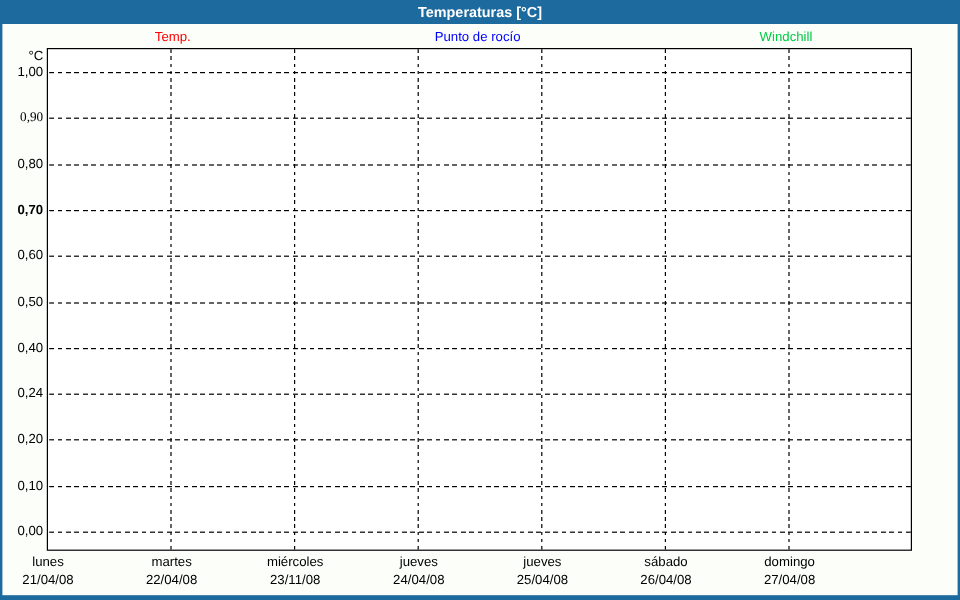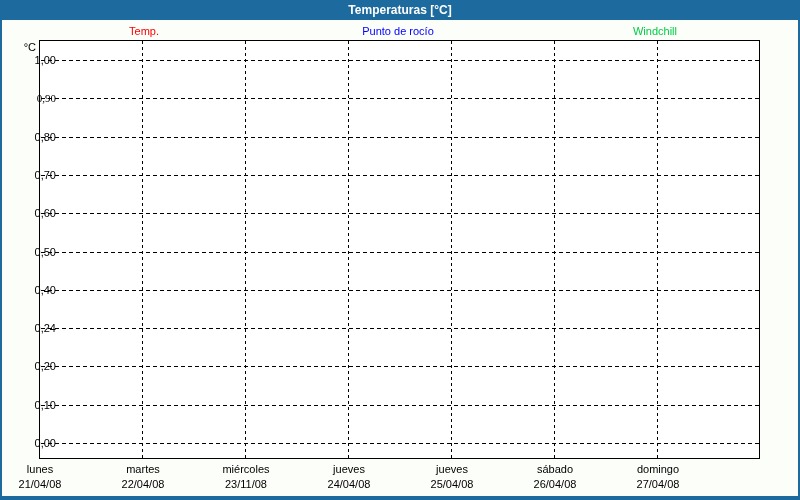--- a/index.html
+++ b/index.html
@@ -55,21 +55,20 @@
     width: 1px;
     background-image: repeating-linear-gradient(to bottom, #000 0, #000 3px, transparent 3px, transparent 6px);
   }
   .ytick {
     position: absolute;
     left: 0; width: 36px;
     height: 14px; line-height: 14px;
     text-align: right;
     font-size: 11px;
     color: #000000;
-    padding-left: 20px;
   }
   .unit-label {
     position: absolute;
     left: 0; top: 40px;
     width: 36px; height: 14px; line-height: 14px;
     text-align: right;
     font-size: 11px;
     color: #000000;
   }
   .xlab {
@@ -116,21 +115,21 @@
       </div>
     <span class="unit-label">°C</span>
     <div id="yticks">
         <div class="ytick" style="top: 436px;">0,00</div>
         <div class="ytick" style="top: 398px;">0,10</div>
         <div class="ytick" style="top: 359px;">0,20</div>
         <div class="ytick" style="top: 321px;">0,24</div>
         <div class="ytick" style="top: 283px;">0,40</div>
         <div class="ytick" style="top: 245px;">0,50</div>
         <div class="ytick" style="top: 206px;">0,60</div>
-        <div class="ytick" style="top: 168px;">0,70</div>
+        <div class="ytick" style="top: 168px; font-weight: bold;">0,70</div>
         <div class="ytick" style="top: 130px;">0,80</div>
         <div class="ytick" style="top: 91px; font-family: Liberation Serif, serif;">0,90</div>
         <div class="ytick" style="top: 53px;">1,00</div>
       </div>
     <div id="legend">
         <div class="legend-item" style="left: 144px; color: rgb(255, 0, 0);">Temp.</div>
         <div class="legend-item" style="left: 398px; color: rgb(0, 0, 255);">Punto de rocío</div>
         <div class="legend-item" style="left: 655px; color: rgb(0, 204, 68);">Windchill</div>
       </div>
     <div id="xlabels">

